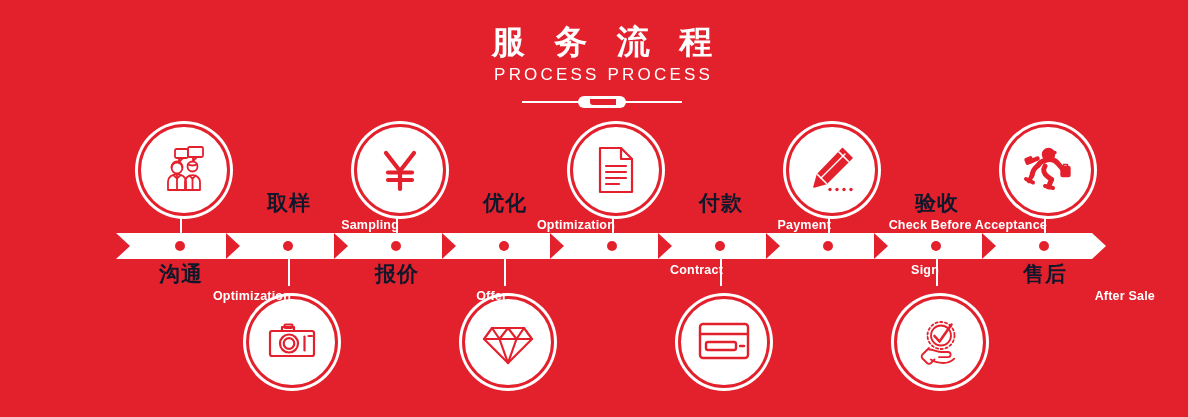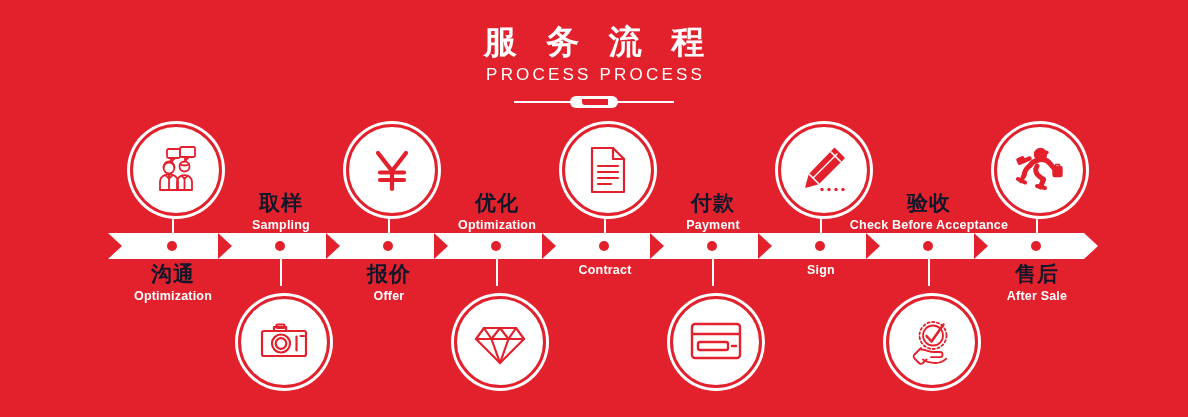--- a/index.html
+++ b/index.html
@@ -3,21 +3,21 @@
 <meta charset="utf-8">
 <style>
   html,body{margin:0;padding:0;}
   body{
     width:1188px;height:417px;overflow:hidden;
     background:#e3212d;
     font-family:"Liberation Sans","DejaVu Sans",sans-serif;
     color:#ffffff;
     position:relative;
   }
-  #stage{position:absolute;left:0;top:0;width:1088px;height:417px;}
+  #stage{position:absolute;left:8px;top:0;width:1088px;height:417px;}
 
   
   .header{position:absolute;left:0;top:22px;width:1188px;text-align:center;}
   .title-cn{
     font-size:33px;line-height:40px;font-weight:700;
     letter-spacing:9px;color:#ffffff;
     text-indent:9px;
     font-family:"DejaVu Sans","Liberation Sans",sans-serif;
   }
   .title-en{
@@ -76,21 +76,21 @@
 
   
   .label{position:absolute;text-align:center;width:220px;}
   .label .cn{
     font-size:21px;line-height:26px;font-weight:700;color:#0f172a;
     letter-spacing:1px;
     font-family:"DejaVu Sans","Liberation Sans",sans-serif;
   }
   .label .en{
     font-size:12.5px;line-height:16px;font-weight:700;color:#ffffff;
-    letter-spacing:.2px;margin-top:1px;
+    letter-spacing:.2px;margin-top:1px;text-align:right;
   }
 </style>
 </head>
 <body>
 
 <div id="stage">
 
   <div class="header">
     <div class="title-cn">服 务 流 程</div>
     <div class="title-en">PROCESS PROCESS</div>

